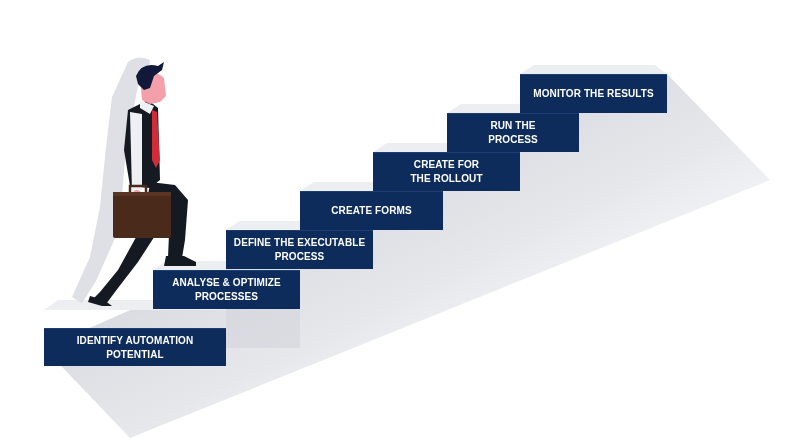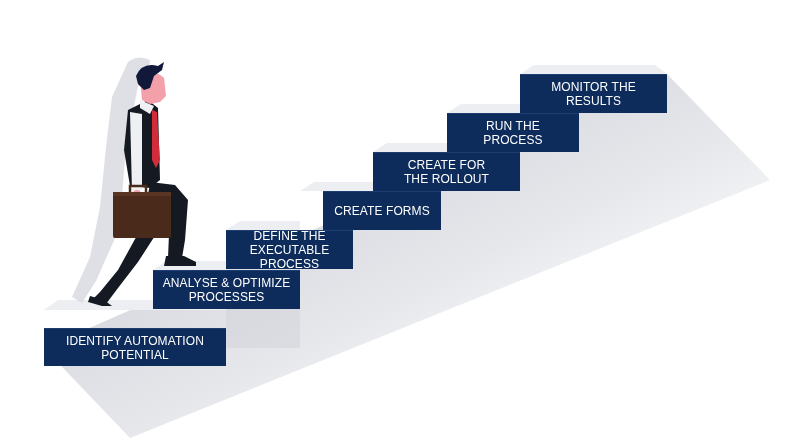--- a/index.html
+++ b/index.html
@@ -4,22 +4,22 @@
 <style>
   html, body { margin: 0; padding: 0; background: #ffffff; }
   body { width: 800px; height: 441px; position: relative; overflow: hidden; font-family: "Liberation Sans", "DejaVu Sans", sans-serif; }
   .stage { position: absolute; left: 0; top: 0; width: 800px; height: 441px; }
   .step {
     position: absolute;
     background: #0d2b5b;
     color: #ffffff;
     display: flex; align-items: center; justify-content: center;
     text-align: center;
-    font-weight: normal;
-    font-size: 12px;
+    font-weight: bold;
+    font-size: 10px;
     line-height: 14px;
     letter-spacing: 0.1px;
     box-sizing: border-box;
     padding: 0 5px;
     border-top: 1px solid #1d3e72;
   }
   .step span { white-space: pre-line; }
   svg.bg { position: absolute; left: 0; top: 0; }
 </style>
 </head>
@@ -49,25 +49,25 @@
   </svg>
 
   <div class="step" style="left:44px;top:328px;width:182px;height:38px;justify-content:center;">
     <span>IDENTIFY AUTOMATION
 POTENTIAL</span>
   </div>
   <div class="step" style="left:153px;top:270px;width:147px;height:39px;justify-content:center;">
     <span>ANALYSE &amp; OPTIMIZE
 PROCESSES</span>
   </div>
-  <div class="step" style="left:226px;top:230px;width:127px;height:39px;">
+  <div class="step" style="left:226px;top:230px;width:147px;height:39px;">
     <span>DEFINE THE EXECUTABLE
 PROCESS</span>
   </div>
-  <div class="step" style="left:300px;top:191px;width:118px;height:39px;margin-left:23px;">
+  <div class="step" style="left:300px;top:191px;width:143px;height:39px;">
     <span>CREATE FORMS</span>
   </div>
   <div class="step" style="left:373px;top:152px;width:147px;height:39px;">
     <span>CREATE FOR
 THE ROLLOUT</span>
   </div>
   <div class="step" style="left:447px;top:113px;width:132px;height:39px;">
     <span>RUN THE
 PROCESS</span>
   </div>

